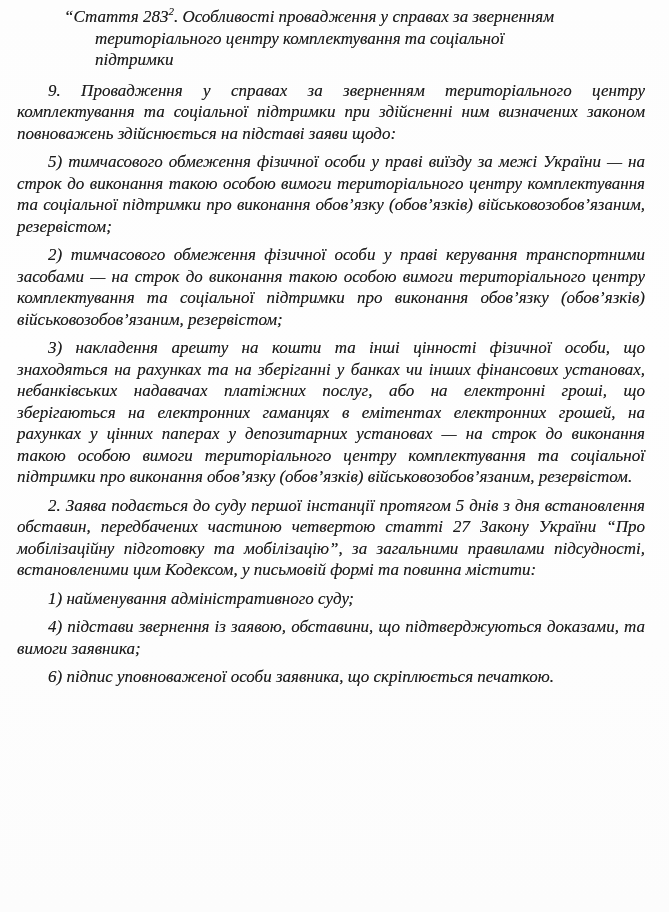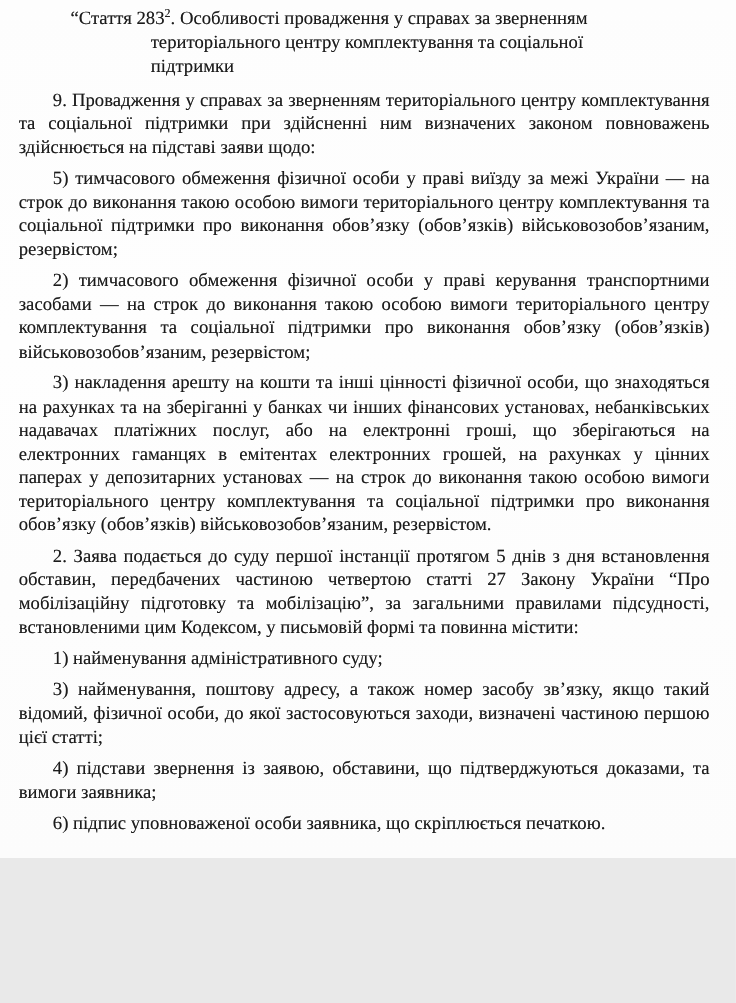--- a/index.html
+++ b/index.html
@@ -3,39 +3,40 @@
 <meta charset="utf-8">
 <style>
   html, body {
     margin: 0;
     padding: 0;
     background: #e9e9e9;
   }
   .page {
     position: relative;
     width: 669px;
-    height: 780px;
+    height: 912px;
     margin: 0 auto;
     background: #fefefe;
     background-image: linear-gradient(180deg, #fdfdfd 0%, #fefefe 40%, #fcfcfc 100%);
     box-sizing: border-box;
     padding: 6px 24px 0 17px;
     font-family: "Liberation Serif", "DejaVu Serif", serif;
     font-size: 17px;
     line-height: 21.5px;
     color: #1c1c1c;
     text-shadow: 0 0 0.5px rgba(28,28,28,0.55);
     overflow: hidden;
+    font-style: italic;
   }
   .heading {
     text-align: left;
     white-space: nowrap;
   }
   .heading .h-line1 { margin-left: 47px; }
-  .heading .h-cont  { margin-left: 120px; }
+  .heading .h-cont  { margin-left: 78px; }
   .heading sup {
     font-size: 11px;
     line-height: 0;
     vertical-align: super;
   }
   p.para {
     margin: 7px 0 0 0;
     text-align: justify;
     text-indent: 31px;
   }
@@ -51,17 +52,16 @@
     <div class="h-cont">територіального центру комплектування та соціальної</div>
     <div class="h-cont">підтримки</div>
   </div>
 
   <p class="para">9. Провадження у справах за зверненням територіального центру комплектування та соціальної підтримки при здійсненні ним визначених законом повноважень здійснюється на підставі заяви щодо:</p>
   <p class="para">5) тимчасового обмеження фізичної особи у праві виїзду за межі України — на строк до виконання такою особою вимоги територіального центру комплектування та соціальної підтримки про виконання обов’язку (обов’язків) військовозобов’язаним, резервістом;</p>
   <p class="para">2) тимчасового обмеження фізичної особи у праві керування транспортними засобами — на строк до виконання такою особою вимоги територіального центру комплектування та соціальної підтримки про виконання обов’язку (обов’язків) військовозобов’язаним, резервістом;</p>
   <p class="para">3) накладення арешту на кошти та інші цінності фізичної особи, що знаходяться на рахунках та на зберіганні у банках чи інших фінансових установах, небанківських надавачах платіжних послуг, або на електронні гроші, що зберігаються на електронних гаманцях в емітентах електронних грошей, на рахунках у цінних паперах у депозитарних установах — на строк до виконання такою особою вимоги територіального центру комплектування та соціальної підтримки про виконання обов’язку (обов’язків) військовозобов’язаним, резервістом.</p>
   <p class="para">2. Заява подається до суду першої інстанції протягом 5 днів з дня встановлення обставин, передбачених частиною четвертою статті 27 Закону України “Про мобілізаційну підготовку та мобілізацію”, за загальними правилами підсудності, встановленими цим Кодексом, у письмовій формі та повинна містити:</p>
   <p class="para">1) найменування адміністративного суду;</p>
-  <p class="para">3) найменування, поштову адресу, а також номер засобу зв’язку, якщо такий відомий, фізичної особи, до якої застосовуються заходи, визначені частиною першою цієї статті;</p>
   <p class="para">4) підстави звернення із заявою, обставини, що підтверджуються доказами, та вимоги заявника;</p>
   <p class="para">6) підпис уповноваженої особи заявника, що скріплюється печаткою.</p>
 
 </div>
 
 </body></html>

